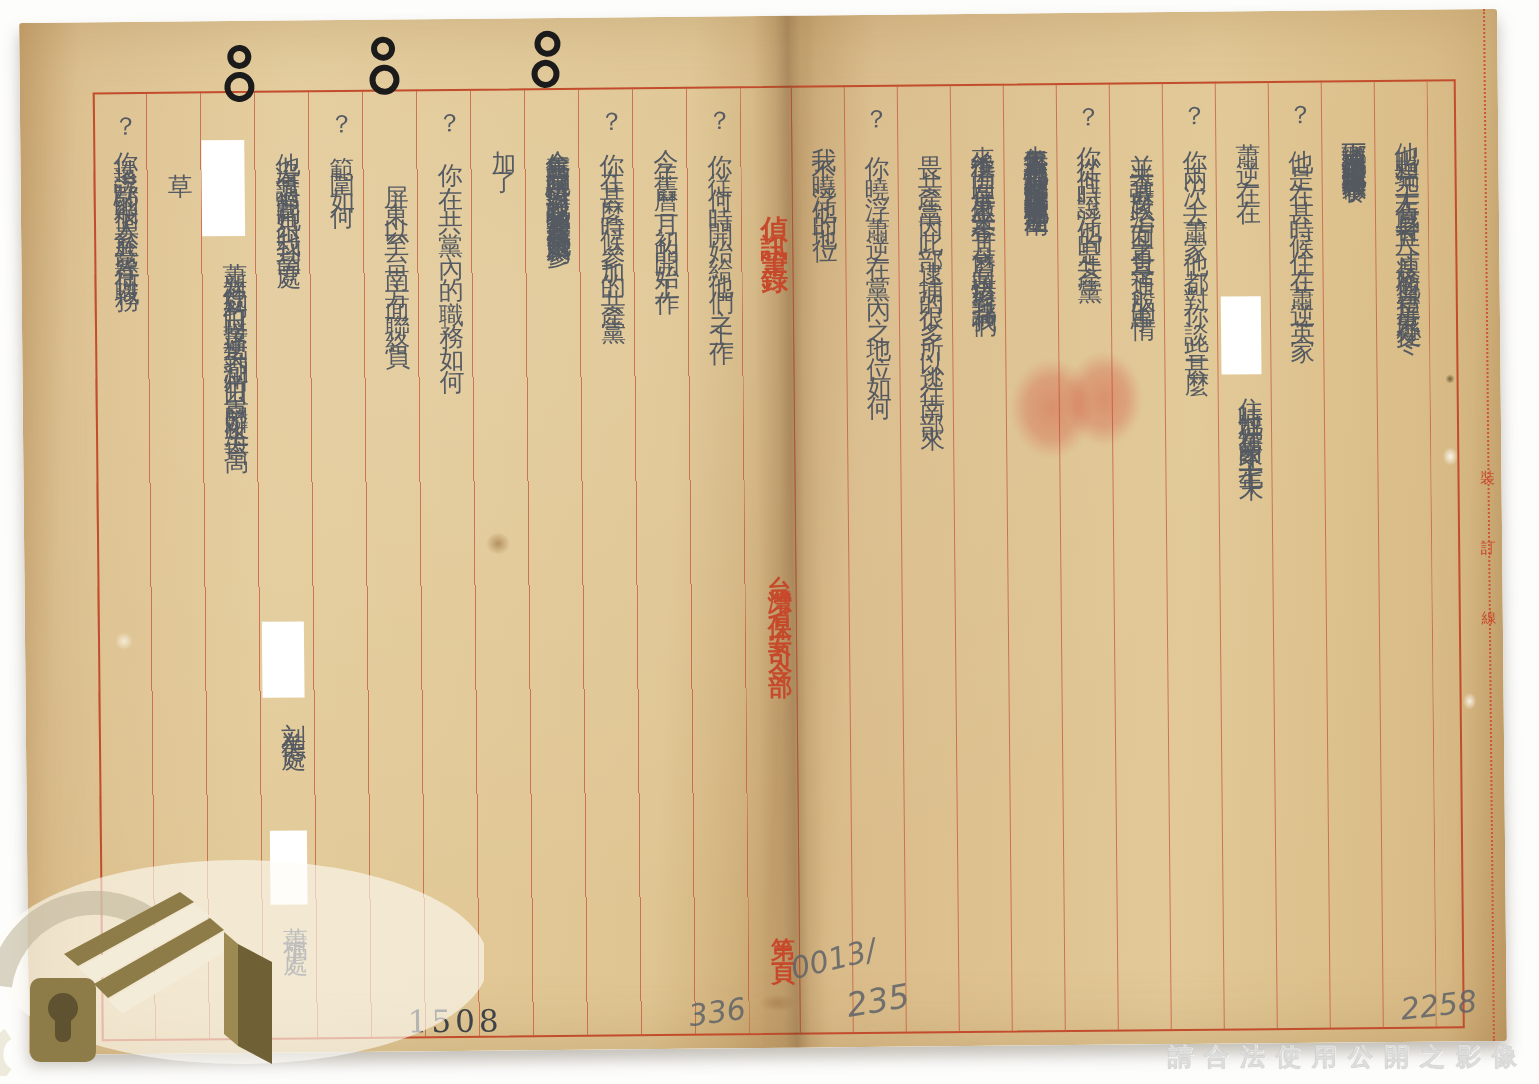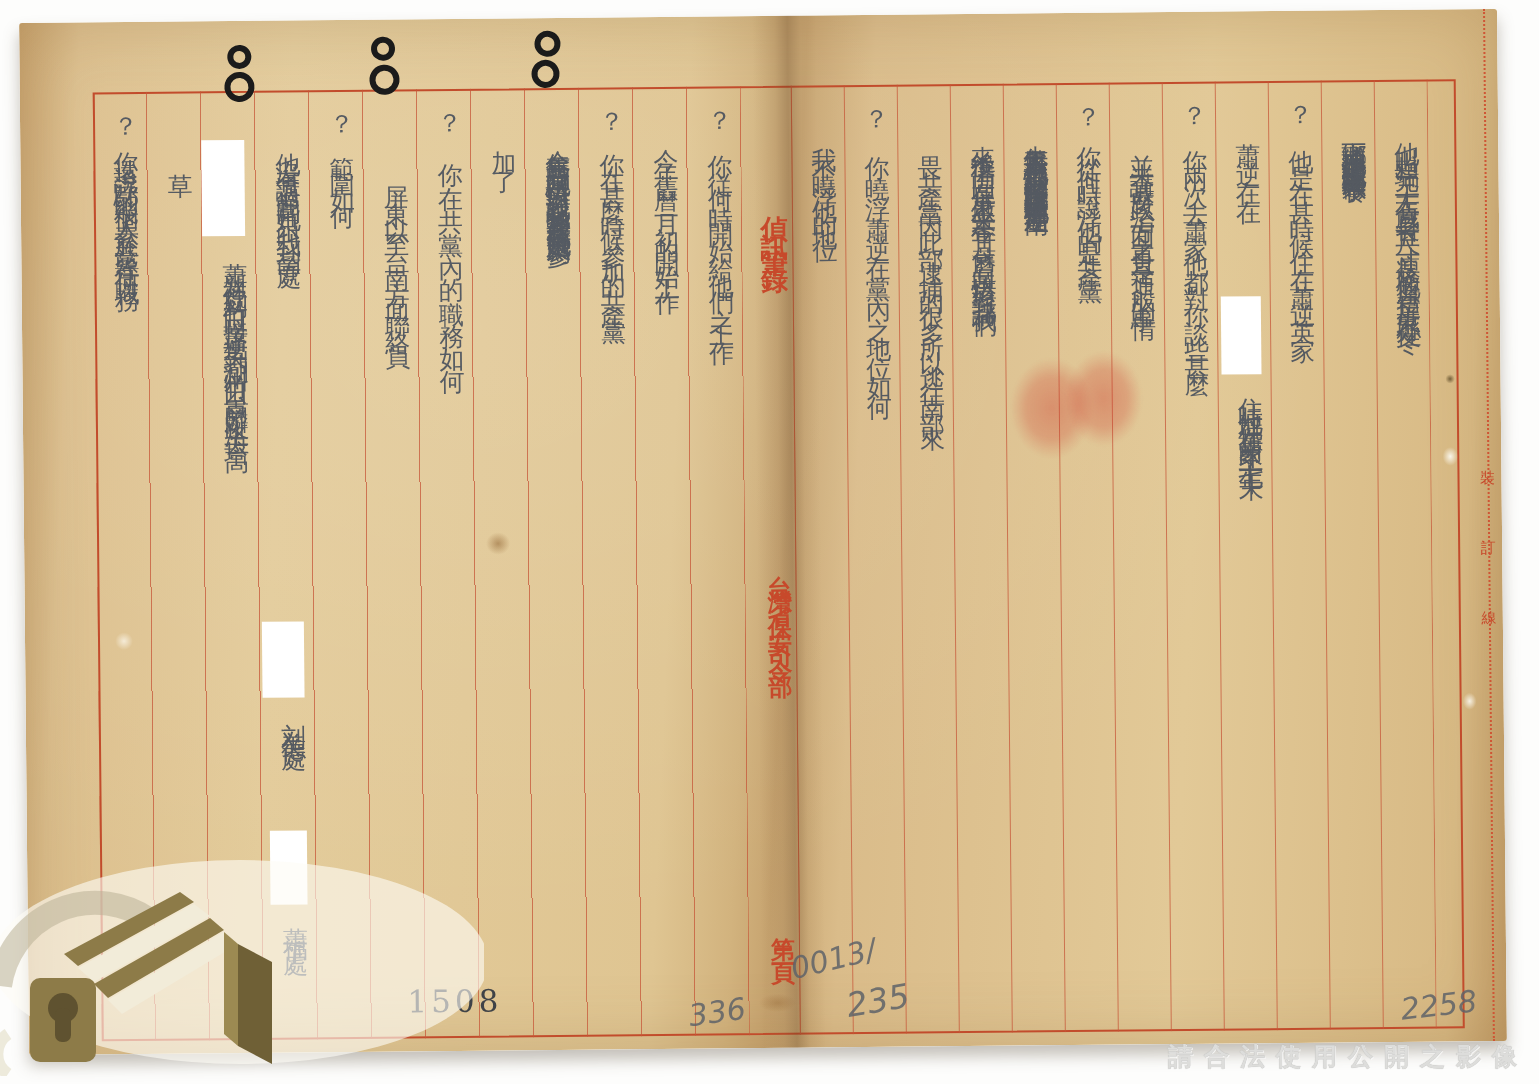--- a/index.html
+++ b/index.html
@@ -56,21 +56,21 @@
   }
   .redact{position:absolute;background:#ffffff;}
   
   .fingerprint{
     position:absolute;border-radius:50%;
     background:radial-gradient(closest-side,rgba(205,58,44,.38),rgba(205,58,44,.26) 55%,rgba(205,58,44,.10) 75%,transparent 90%);
     filter:blur(1px);
   }
   
   #page-stamp{
-    position:absolute;left:379px;top:964px;font-size:31px;letter-spacing:4px;
+    position:absolute;left:379px;top:984px;font-size:31px;letter-spacing:4px;
     color:#3f4347;font-family:"DejaVu Serif",serif;
   }
   .pencil{
     position:absolute;color:#5f6369;font-size:30px;
     font-family:"DejaVu Sans","Liberation Sans",sans-serif;font-style:italic;opacity:.85;
   }
   
   .ring{position:absolute;width:36px;height:64px;}
   
   .stain{position:absolute;border-radius:50%;pointer-events:none;}

